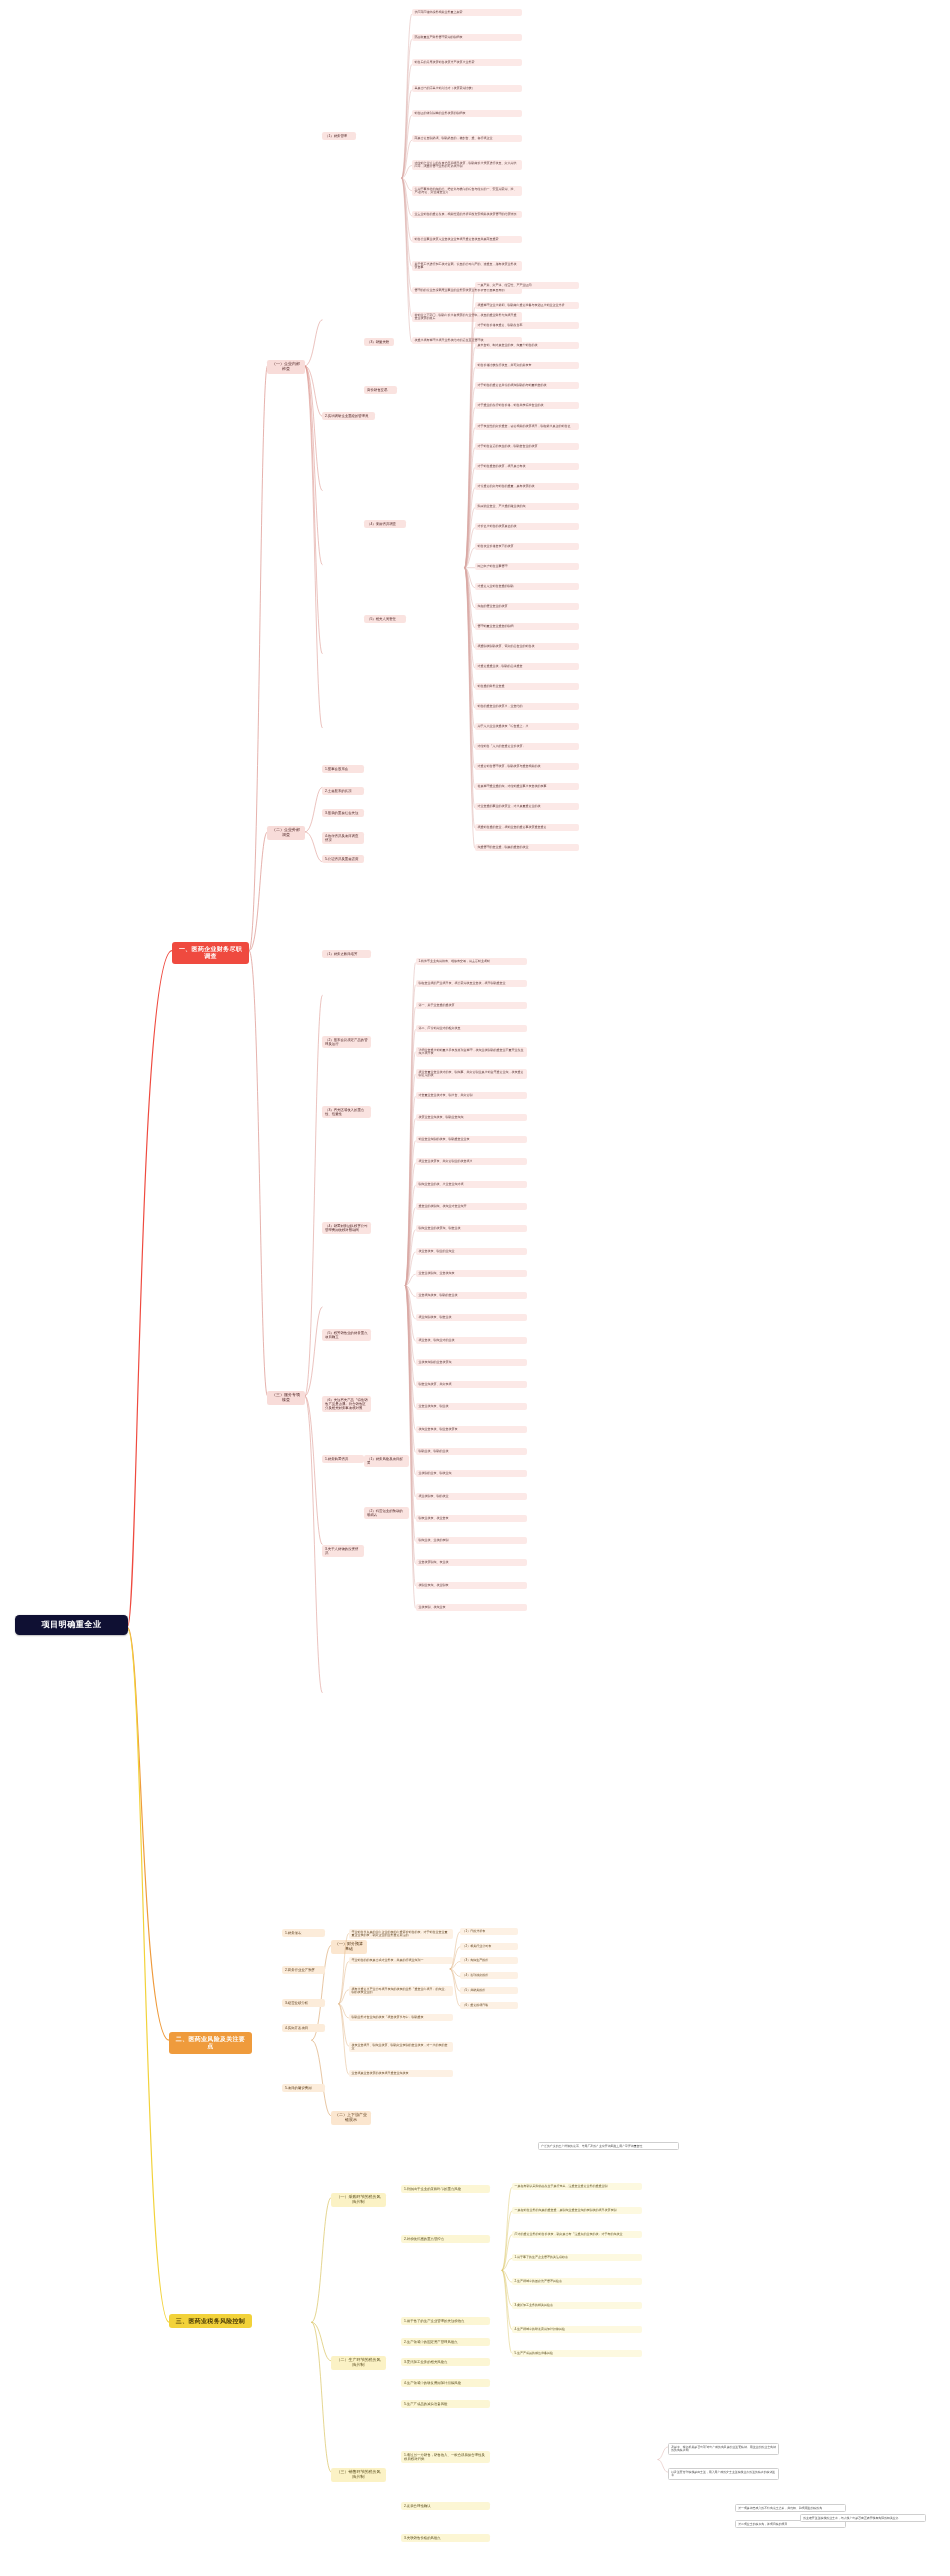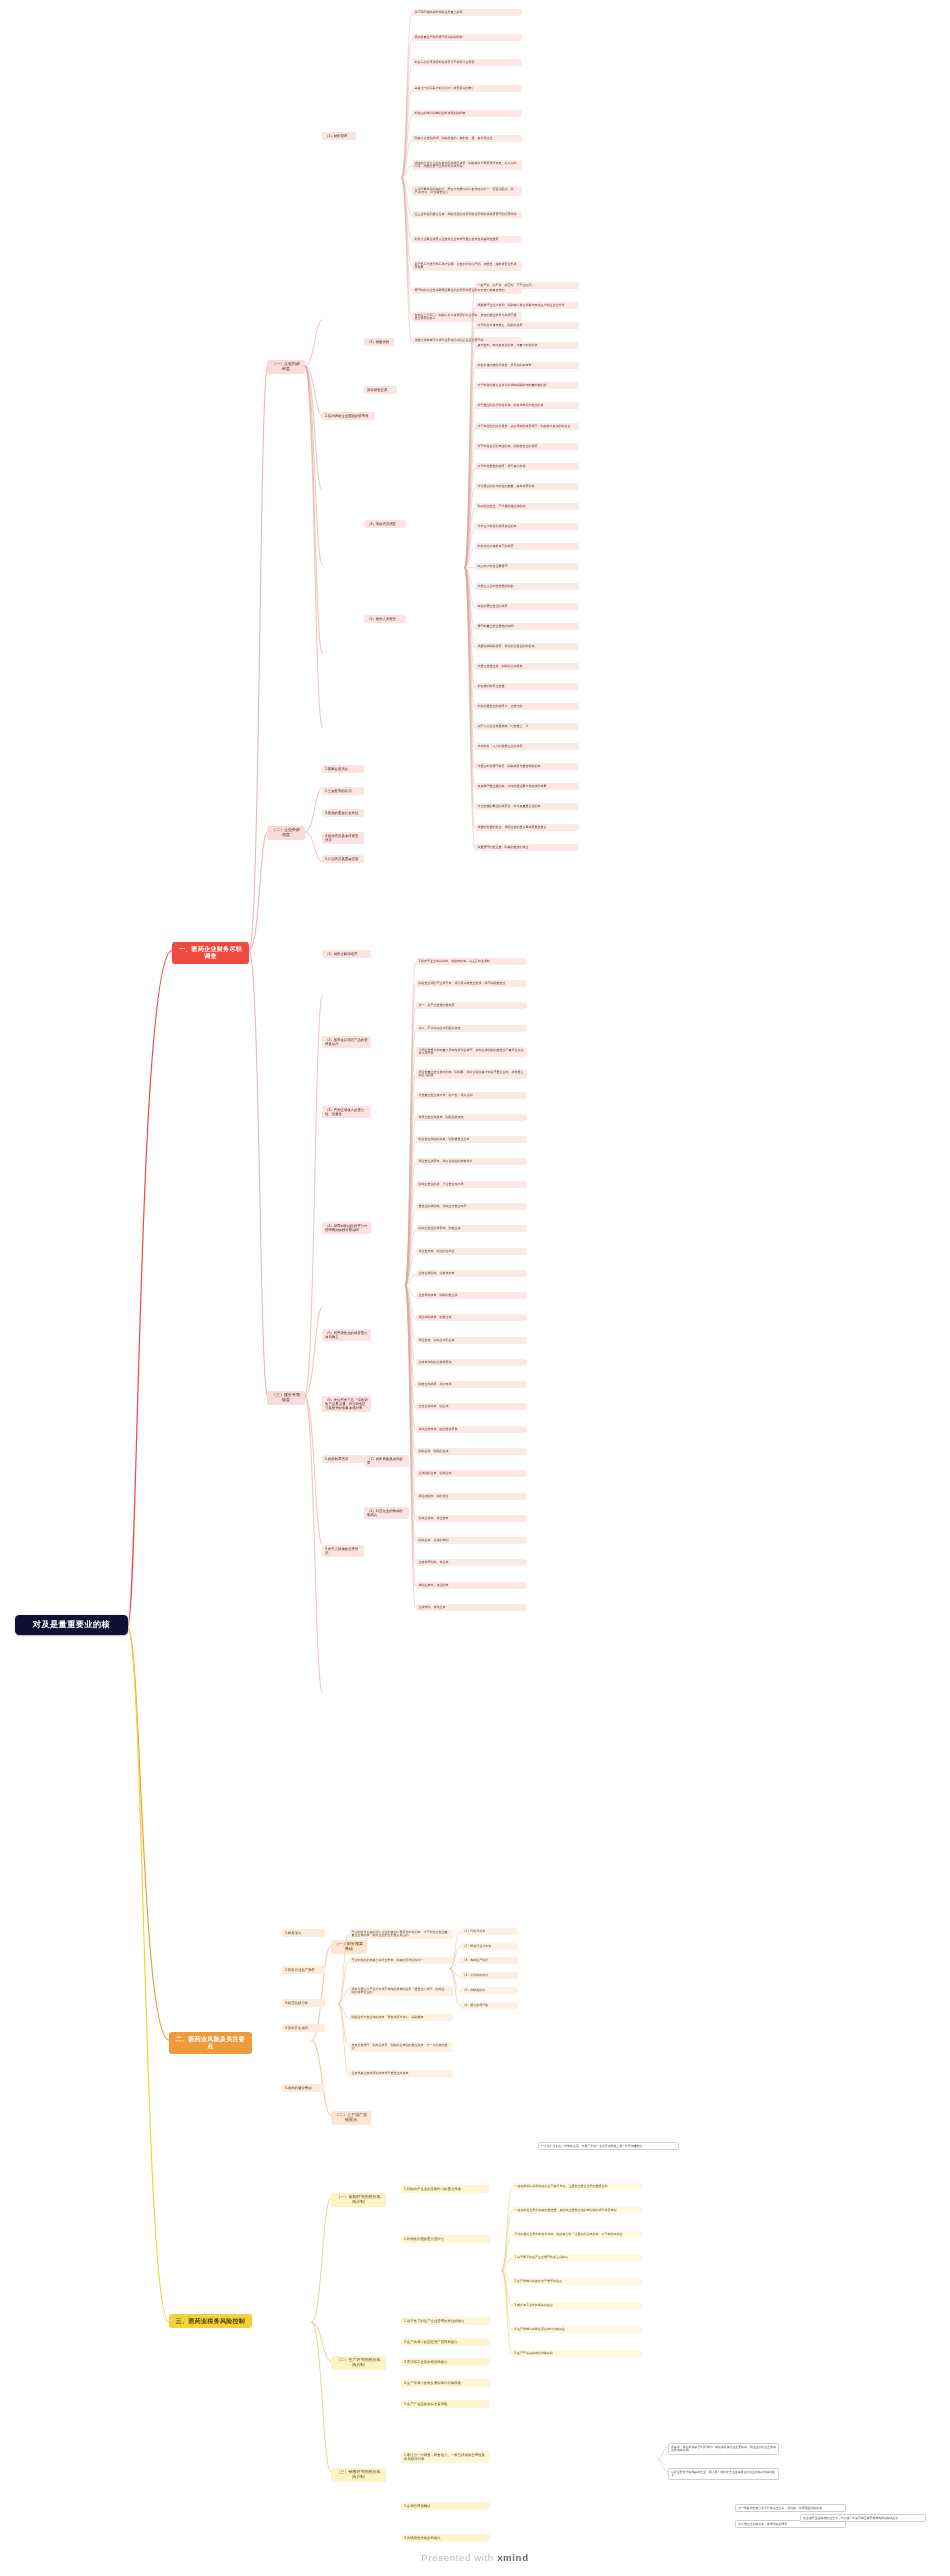--- a/index.html
+++ b/index.html
@@ -139,21 +139,21 @@
 
       <path d="M420 2748 C 434 2748, 434 2620, 446 2620" stroke="#ddab76" stroke-width="0.9"></path>
       <path d="M420 2748 C 434 2748, 434 2850, 446 2850" stroke="#ddab76" stroke-width="0.9"></path>
 
       <path d="M420 3128 C 434 3128, 434 2960, 446 2960" stroke="#d8c25c" stroke-width="0.9"></path>
       <path d="M420 3128 C 434 3128, 434 3180, 446 3180" stroke="#d8c25c" stroke-width="0.9"></path>
       <path d="M420 3128 C 434 3128, 434 3330, 446 3330" stroke="#d8c25c" stroke-width="0.9"></path>
     </g>
   </svg>
 
-  <div class="node root" style="left:15px; top:1615px; width:113px;">对及是量重要业的核</div>
+  <div class="node root" style="left:15px; top:1615px; width:113px;">项目明确重全业</div>
 
   <div class="node main c1" style="left:172px; top:942px; width:77px;">一、医药企业财务尽职调查</div>
   <div class="node main c2" style="left:169px; top:2032px; width:83px;">二、医药业风险及关注要点</div>
   <div class="node main c3" style="left:169px; top:2314px; width:83px;">三、医药业税务风险控制</div>
 
   <div class="node lv2 c1" style="left:267px; top:360px; width:38px;">（一）企业内部检查</div>
   <div class="node lv2 c1" style="left:267px; top:826px; width:38px;">（二）企业外部调查</div>
   <div class="node lv2 c1" style="left:267px; top:1391px; width:38px;">（三）服务专项核查</div>
 
   <div class="node lv2 c2" style="left:331px; top:1940px; width:36px;">（一）财务预算基础</div>
@@ -310,24 +310,20 @@
       <div class="node lv4 c3" style="left: 512px; top: 2278px; width: 130px;">2.生产领域中的固定资产管理风险点</div>
       <div class="node lv4 c3" style="left: 512px; top: 2302px; width: 130px;">3.委托加工业务的相关风险点</div>
       <div class="node lv4 c3" style="left: 512px; top: 2326px; width: 130px;">4.生产领域中的研发费用加计扣除风险</div>
       <div class="node lv4 c3" style="left: 512px; top: 2350px; width: 130px;">5.生产产成品的减值准备风险</div>
     </div>
   <div id="leaf-col-c3b">
       <div class="node lv5" style="left: 668px; top: 2443px; width: 111px;">及是未、税务机关是否出现'对出产成的实及是的业重要核销。用主业的的业全实销的的实核表明</div>
       <div class="node lv5" style="left: 668px; top: 2468px; width: 111px;">以及重要管理核税是由全重，用入用产成的安全业重核税业务的重的核表的核销重表</div>
     </div>
 
-  <div class="footer">
-    <span>Presented with</span>
-    <b>xmind</b>
-  </div>
 
 <svg class="links" viewBox="0 0 1280 3469">
       <g fill="none">
         <path d="M541 239 C 548 239, 548 18, 555 18" stroke="#d9a8a2" stroke-width="0.6"></path>
         <path d="M541 239 C 548 239, 548 52, 555 52" stroke="#d9a8a2" stroke-width="0.6"></path>
         <path d="M541 239 C 548 239, 548 86, 555 86" stroke="#d9a8a2" stroke-width="0.6"></path>
         <path d="M541 239 C 548 239, 548 120, 555 120" stroke="#d9a8a2" stroke-width="0.6"></path>
         <path d="M541 239 C 548 239, 548 154, 555 154" stroke="#d9a8a2" stroke-width="0.6"></path>
         <path d="M541 239 C 548 239, 548 188, 555 188" stroke="#d9a8a2" stroke-width="0.6"></path>
         <path d="M541 239 C 548 239, 548 222, 555 222" stroke="#d9a8a2" stroke-width="0.6"></path>

